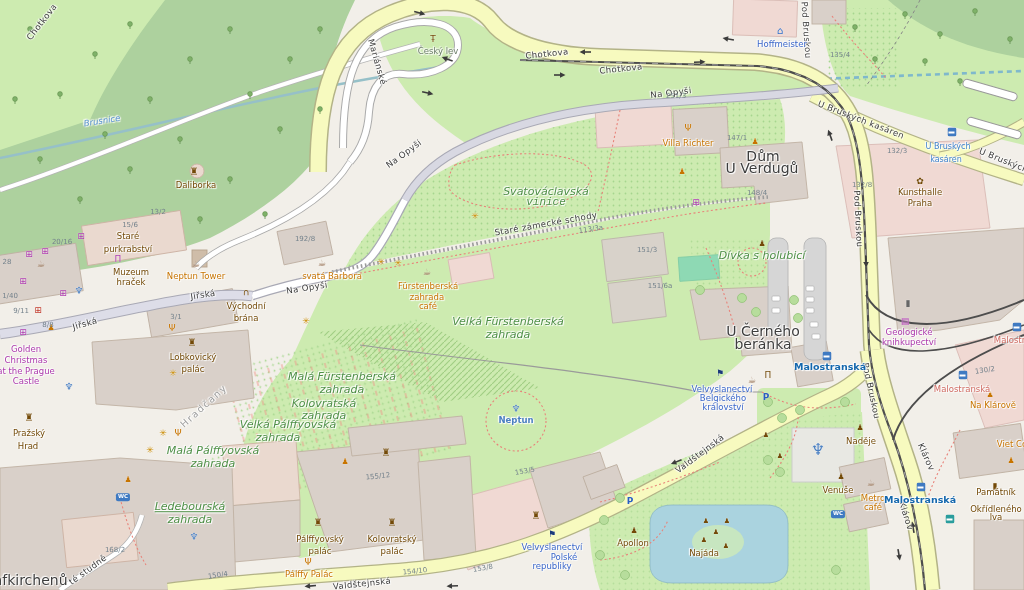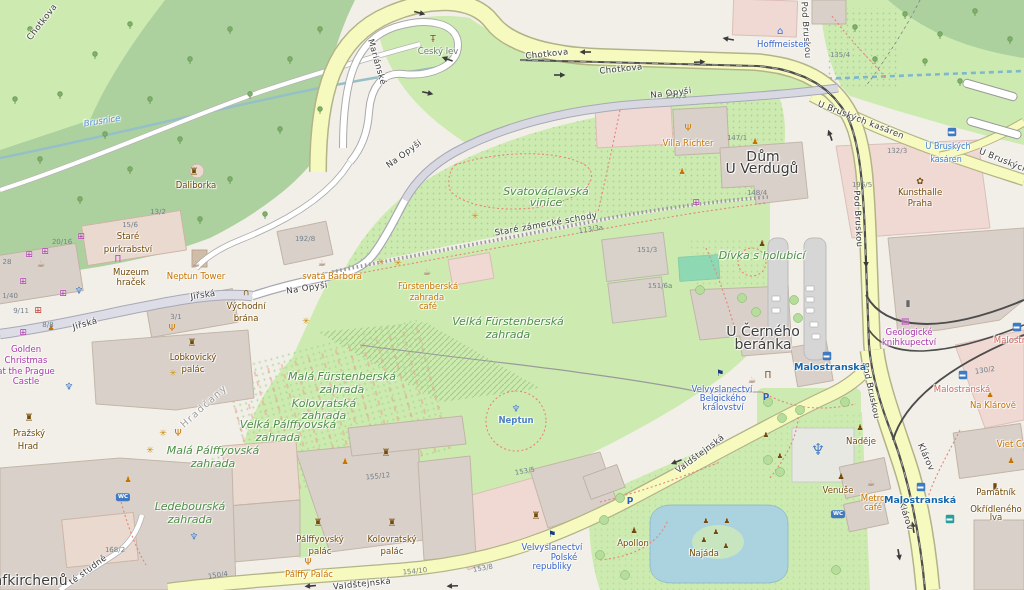--- a/index.html
+++ b/index.html
@@ -378,21 +378,21 @@
       <span class="lbl st" style="left: 546px; top: 224px; transform: translate(-50%, -50%) rotate(-10deg);">Staré zámecké schody</span>
       <span class="lbl st" style="left: 700px; top: 454px; transform: translate(-50%, -50%) rotate(-37deg);">Valdštejnská</span>
       <span class="lbl st" style="left: 362px; top: 584px; transform: translate(-50%, -50%) rotate(-6deg);">Valdštejnská</span>
       <span class="lbl st" style="left: 926px; top: 457px; transform: translate(-50%, -50%) rotate(66deg);">Klárov</span>
       <span class="lbl st" style="left: 906px; top: 516px; transform: translate(-50%, -50%) rotate(73deg);">Klárov</span>
       <span class="lbl st" style="left: 88px; top: 570px; transform: translate(-50%, -50%) rotate(-36deg);">té studně</span>
       <span class="lbl dist" style="left: 204px; top: 406px; transform: translate(-50%, -50%) rotate(-42deg);">Hradčany</span>
       <span class="lbl wat" style="left: 102px; top: 121px; transform: translate(-50%, -50%) rotate(-9deg);">Brusnice</span>
       <span class="lbl hn" style="left: 840px; top: 56px; transform: translate(-50%, -50%) rotate(0deg);">135/4</span>
       <span class="lbl hn" style="left: 897px; top: 152px; transform: translate(-50%, -50%) rotate(0deg);">132/3</span>
-      <span class="lbl hn" style="left: 862px; top: 186px; transform: translate(-50%, -50%) rotate(0deg);">196/5</span>
+      <span class="lbl hn" style="left: 862px; top: 186px; transform: translate(-50%, -50%) rotate(0deg);">132/8</span>
       <span class="lbl hn" style="left: 676px; top: 97px; transform: translate(-50%, -50%) rotate(0deg);">251/3</span>
       <span class="lbl hn" style="left: 737px; top: 139px; transform: translate(-50%, -50%) rotate(0deg);">147/1</span>
       <span class="lbl hn" style="left: 757px; top: 194px; transform: translate(-50%, -50%) rotate(0deg);">148/4</span>
       <span class="lbl hn" style="left: 591px; top: 230px; transform: translate(-50%, -50%) rotate(-8deg);">113/3a</span>
       <span class="lbl hn" style="left: 305px; top: 240px; transform: translate(-50%, -50%) rotate(0deg);">192/8</span>
       <span class="lbl hn" style="left: 647px; top: 251px; transform: translate(-50%, -50%) rotate(0deg);">151/3</span>
       <span class="lbl hn" style="left: 660px; top: 287px; transform: translate(-50%, -50%) rotate(0deg);">151/6a</span>
       <span class="lbl hn" style="left: 158px; top: 213px; transform: translate(-50%, -50%) rotate(0deg);">13/2</span>
       <span class="lbl hn" style="left: 130px; top: 226px; transform: translate(-50%, -50%) rotate(0deg);">15/6</span>
       <span class="lbl hn" style="left: 62px; top: 243px; transform: translate(-50%, -50%) rotate(0deg);">20/16</span>
@@ -402,32 +402,32 @@
       <span class="lbl hn" style="left: 48px; top: 326px; transform: translate(-50%, -50%) rotate(0deg);">8/8</span>
       <span class="lbl hn" style="left: 176px; top: 318px; transform: translate(-50%, -50%) rotate(0deg);">3/1</span>
       <span class="lbl hn" style="left: 115px; top: 551px; transform: translate(-50%, -50%) rotate(0deg);">168/2</span>
       <span class="lbl hn" style="left: 378px; top: 477px; transform: translate(-50%, -50%) rotate(-6deg);">155/12</span>
       <span class="lbl hn" style="left: 415px; top: 572px; transform: translate(-50%, -50%) rotate(-6deg);">154/10</span>
       <span class="lbl hn" style="left: 483px; top: 569px; transform: translate(-50%, -50%) rotate(-10deg);">153/8</span>
       <span class="lbl hn" style="left: 525px; top: 472px; transform: translate(-50%, -50%) rotate(-10deg);">153/5</span>
       <span class="lbl hn" style="left: 985px; top: 371px; transform: translate(-50%, -50%) rotate(-8deg);">130/2</span>
       <span class="lbl hn" style="left: 218px; top: 576px; transform: translate(-50%, -50%) rotate(-8deg);">150/4</span>
       <span class="lbl grn" style="left: 546px; top: 192px; transform: translate(-50%, -50%) rotate(0deg);">Svatováclavská</span>
-      <span class="lbl grn" style="left: 546px; top: 203px; transform: translate(-50%, -50%) rotate(0deg);">vinice</span>
+      <span class="lbl grn" style="left: 546px; top: 203px; transform: translate(-50%, -50%) rotate(0deg); font-family: Liberation Mono, monospace;">vinice</span>
       <span class="lbl grn" style="left: 508px; top: 322px; transform: translate(-50%, -50%) rotate(0deg);">Velká Fürstenberská</span>
       <span class="lbl grn" style="left: 508px; top: 335px; transform: translate(-50%, -50%) rotate(0deg);">zahrada</span>
       <span class="lbl grn" style="left: 342px; top: 377px; transform: translate(-50%, -50%) rotate(0deg);">Malá Fürstenberská</span>
       <span class="lbl grn" style="left: 342px; top: 390px; transform: translate(-50%, -50%) rotate(0deg);">zahrada</span>
       <span class="lbl grn" style="left: 324px; top: 404px; transform: translate(-50%, -50%) rotate(0deg);">Kolovratská</span>
       <span class="lbl grn" style="left: 324px; top: 416px; transform: translate(-50%, -50%) rotate(0deg);">zahrada</span>
       <span class="lbl grn" style="left: 288px; top: 425px; transform: translate(-50%, -50%) rotate(0deg);">Velká Pálffyovská</span>
       <span class="lbl grn" style="left: 278px; top: 438px; transform: translate(-50%, -50%) rotate(0deg);">zahrada</span>
       <span class="lbl grn" style="left: 213px; top: 451px; transform: translate(-50%, -50%) rotate(0deg);">Malá Pálffyovská</span>
       <span class="lbl grn" style="left: 213px; top: 464px; transform: translate(-50%, -50%) rotate(0deg);">zahrada</span>
-      <span class="lbl grn" style="left: 190px; top: 507px; transform: translate(-50%, -50%) rotate(0deg);">Ledebourská</span>
+      <span class="lbl grn" style="left: 190px; top: 507px; transform: translate(-50%, -50%) rotate(0deg); text-decoration: underline;">Ledebourská</span>
       <span class="lbl grn" style="left: 190px; top: 520px; transform: translate(-50%, -50%) rotate(0deg);">zahrada</span>
       <span class="lbl grn" style="left: 762px; top: 256px; transform: translate(-50%, -50%) rotate(0deg);">Dívka s holubicí</span>
       <span class="lbl poi" style="left: 196px; top: 185px; transform: translate(-50%, -50%) rotate(0deg);">Daliborka</span>
       <span class="lbl poi" style="left: 128px; top: 236px; transform: translate(-50%, -50%) rotate(0deg);">Staré</span>
       <span class="lbl poi" style="left: 128px; top: 249px; transform: translate(-50%, -50%) rotate(0deg);">purkrabství</span>
       <span class="lbl poi" style="left: 131px; top: 272px; transform: translate(-50%, -50%) rotate(0deg);">Muzeum</span>
       <span class="lbl poi" style="left: 131px; top: 282px; transform: translate(-50%, -50%) rotate(0deg);">hraček</span>
       <span class="lbl poi" style="left: 246px; top: 306px; transform: translate(-50%, -50%) rotate(0deg);">Východní</span>
       <span class="lbl poi" style="left: 246px; top: 318px; transform: translate(-50%, -50%) rotate(0deg);">brána</span>
       <span class="lbl poi" style="left: 193px; top: 357px; transform: translate(-50%, -50%) rotate(0deg);">Lobkovický</span>

